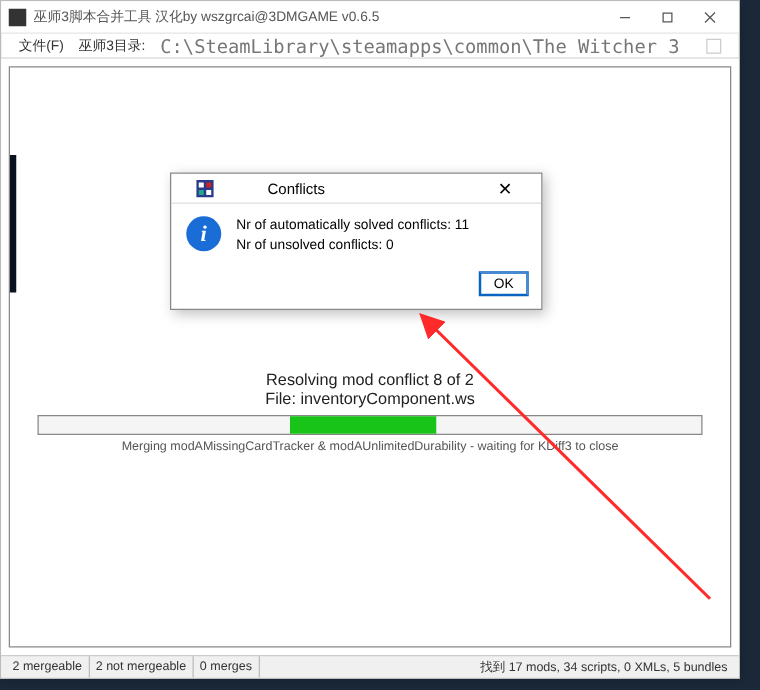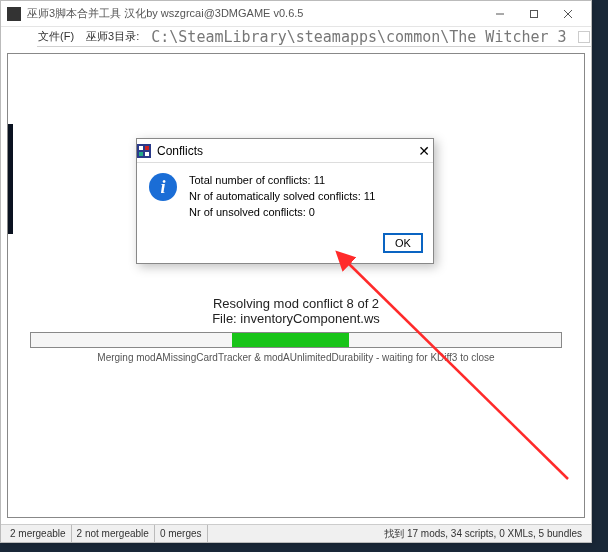--- a/index.html
+++ b/index.html
@@ -4,37 +4,37 @@
 <style>
   * { box-sizing: border-box; margin: 0; padding: 0; font-family: "Microsoft YaHei", "Segoe UI", Tahoma, sans-serif; }
   body { width: 608px; height: 552px; background: #1a2838; overflow: hidden; position: relative; }
   .window { position: absolute; top: 0; left: 0; width: 592px; height: 543px; background: #fff; border: 1px solid #bbb; box-shadow: 2px 2px 6px rgba(0,0,0,0.15); }
   .titlebar { height: 26px; display: flex; align-items: center; padding: 0 6px; background: #fff; border-bottom: 1px solid #e5e5e5; font-size: 11px; color: #555; }
   .titlebar .app-icon { width: 14px; height: 14px; background: #333; margin-right: 6px; display:inline-block; }
   .titlebar .title-text { flex: 1; }
   .win-btns { display: flex; }
   .win-btn { width: 34px; height: 20px; display: flex; align-items: center; justify-content: center; font-size: 11px; color: #555; }
   .win-btn svg { width: 10px; height: 10px; }
-  .menubar { height: 20px; display: flex; align-items: center; padding: 0 1px; font-size: 11px; color: #333; border-bottom: 1px solid #d0d0d0; margin-left: 36px; }
+  .menubar { height: 20px; display: flex; align-items: center; padding: 0 14px; font-size: 11px; color: #333; border-bottom: 1px solid #d0d0d0; }
   .menubar .menu-item { margin-right: 12px; }
   .menubar .path { color: #777; font-family: "Consolas", monospace; font-size: 15px; }
   .menubar .path-box { border: 1px solid #ccc; padding: 0 4px; margin-left: auto; width: 12px; height: 12px; }
   .client { position: relative; height: calc(100% - 26px - 20px - 18px); background: #fff; padding: 6px; }
   .inner-frame { border: 1px solid #888; height: 100%; position: relative; }
   .dark-strip { position: absolute; left: 0; top: 70px; width: 5px; height: 110px; background: #0a1220; }
   
   .progress-area { position: absolute; top: 242px; left: 0; right: 0; text-align: center; font-size: 12px; color: #222; }
   .progress-line1 { font-size: 13px; }
   .progress-line2 { font-size: 13px; margin-bottom: 6px; }
   .progress-bar { height: 16px; border: 1px solid #888; margin: 0 22px; position: relative; background: #f5f5f5; }
   .progress-fill { position: absolute; left: 38%; top: 0; width: 22%; height: 100%; background: #19c419; }
   .merge-text { font-size: 10px; color: #555; margin-top: 4px; }
   
   .dialog { position: absolute; top: 84px; left: 128px; width: 298px; background: #fff; border: 1px solid #888; box-shadow: 3px 3px 10px rgba(0,0,0,0.25); }
-  .dialog-title { height: 24px; display: flex; align-items: center; padding: 0 0; font-size: 12px; border-bottom: 1px solid #ddd; }
+  .dialog-title { height: 24px; display: flex; align-items: center; padding: 0 20px; font-size: 12px; border-bottom: 1px solid #ddd; gap: 37px; }
   .dialog-title .d-icon { width: 14px; height: 14px; margin-right: 6px; display:inline-block; }
   .dialog-title .d-icon svg { width:14px; height:14px; }
   .dialog-title .d-text { flex: 1; }
   .dialog-title .d-close { width: 18px; text-align: center; font-size: 14px; }
   .dialog-body { display: flex; padding: 10px 12px 6px 12px; font-size: 11px; line-height: 1.45; }
   .info-icon { width: 28px; height: 28px; border-radius: 50%; background: #1a6dd6; color: #fff; display: flex; align-items: center; justify-content: center; font-family: Georgia, serif; font-style: italic; font-weight: bold; font-size: 18px; margin-right: 12px; flex-shrink: 0; }
   .dialog-text div { white-space: nowrap; }
   .dialog-buttons { text-align: right; padding: 6px 10px 10px 10px; }
   .ok-btn { width: 40px; height: 20px; font-size: 11px; border: 1px solid #0a64c2; background: #fff; outline: 1px solid #0a64c2; outline-offset: -2px; }
   
@@ -103,21 +103,20 @@
                 <rect x="2" y="8" width="4" height="4" fill="#2a8"></rect>
                 <rect x="8" y="8" width="4" height="4" fill="#fff"></rect>
               </svg>
           </span>
           <span class="d-text">Conflicts</span>
           <span class="d-close">✕</span>
         </div>
         <div class="dialog-body">
           <div class="info-icon">i</div>
           <div class="dialog-text">
-            <div>Total number of conflicts: 11</div>
             <div>Nr of automatically solved conflicts: 11</div>
             <div>Nr of unsolved conflicts: 0</div>
           </div>
         </div>
         <div class="dialog-buttons">
           <button class="ok-btn">OK</button>
         </div>
       </div>
 
       <svg class="arrow-svg" viewBox="0 0 250 270">

